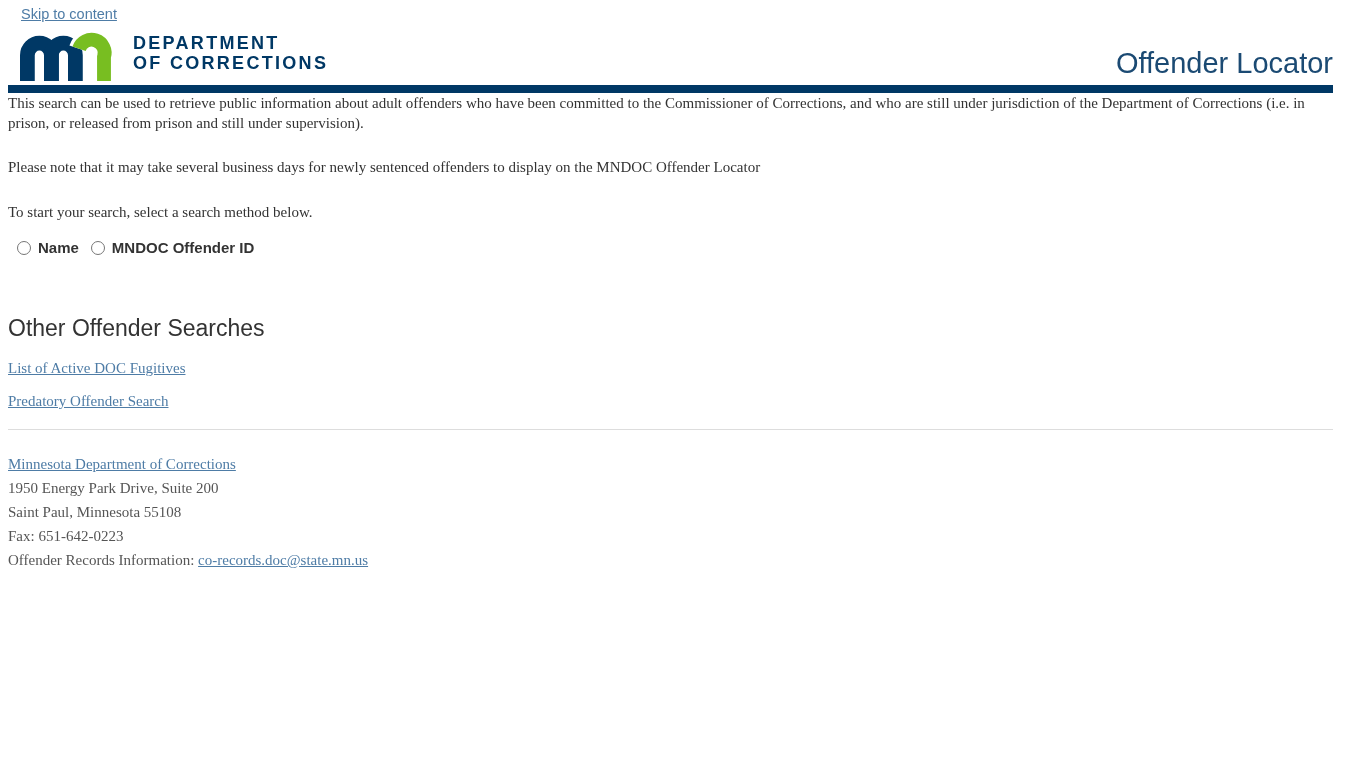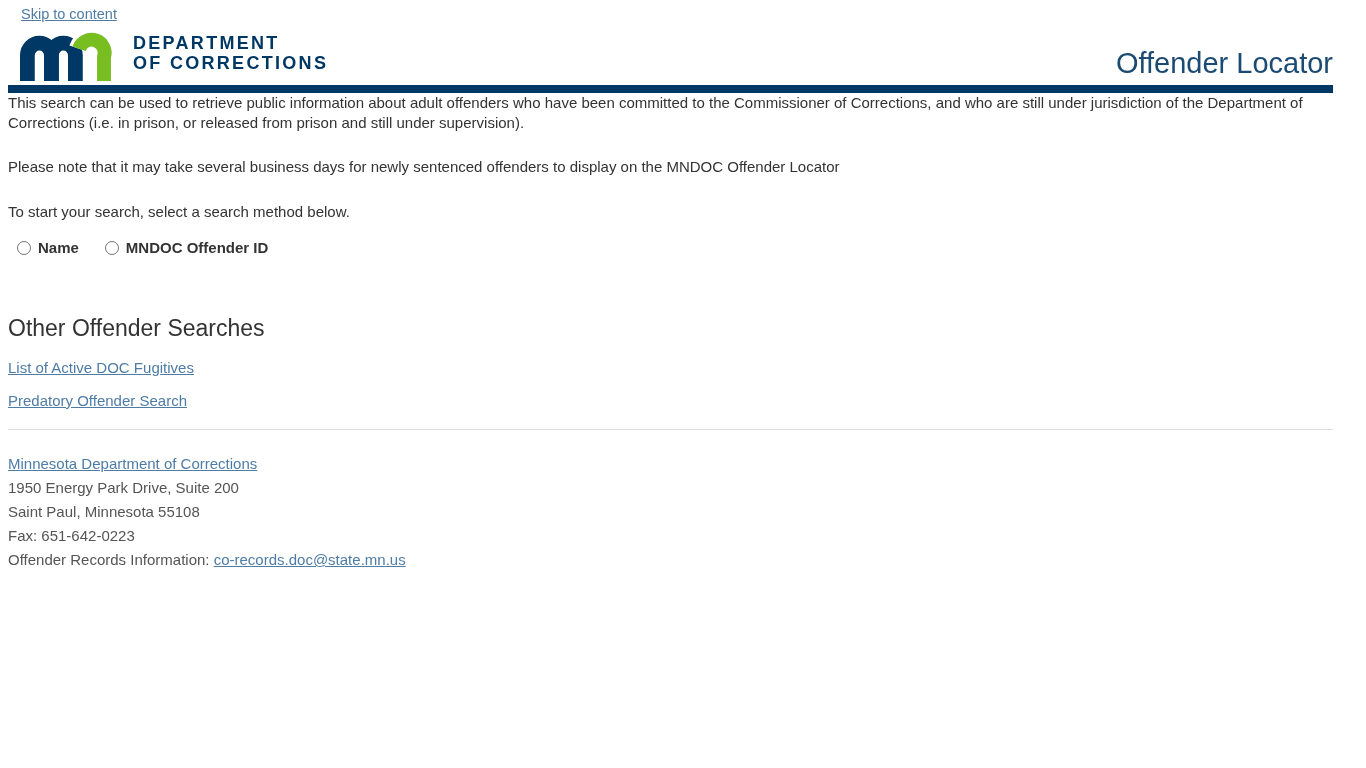--- a/index.html
+++ b/index.html
@@ -65,29 +65,29 @@
     margin-top: 4px;
   }
   
   h1 {
     font-size: 27px;
     font-weight: 400;
     color: #333333;
     margin: 11px 0 9px 0;
     letter-spacing: 0.2px;
   }
-  p { font-size: 15px; line-height: 20px; }
+  p { font-size: 15px; line-height: 20px; font-family: Liberation Serif, serif; }
   .intro { margin: 0; }
   .note { margin: 24px 0 0 0; }
   .instruction { margin: 25px 0 0 0; }
   .radio-group {
     margin: 17px 0 0 9px;
     display: flex;
     align-items: center;
-    gap: 26px;
+    gap: 12px;
   }
   .radio-option {
     display: flex;
     align-items: center;
     gap: 7px;
     font-weight: bold;
     font-size: 15px;
     color: #333333;
     cursor: pointer;
   }

